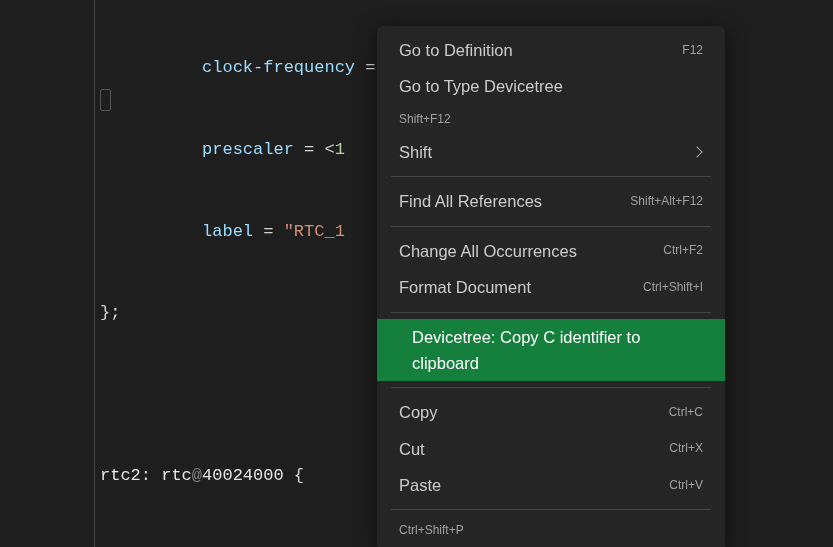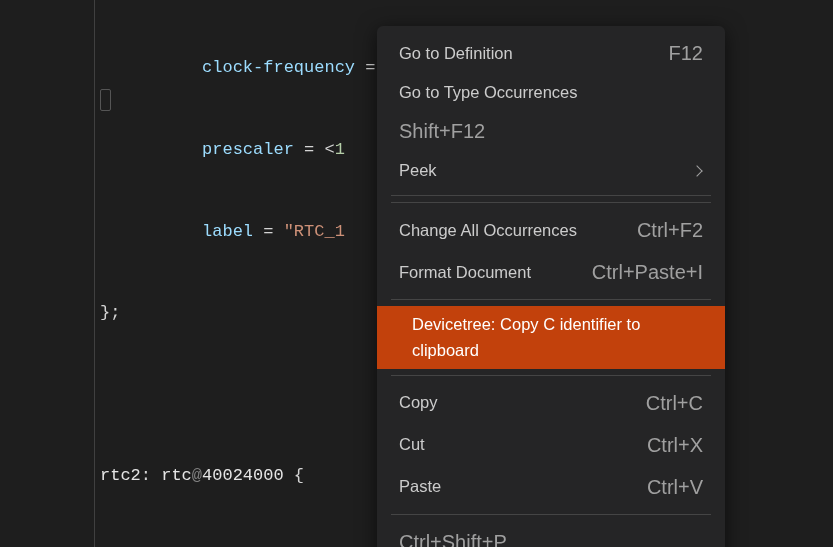--- a/index.html
+++ b/index.html
@@ -62,32 +62,32 @@
       color: #cccccc;
     }
     .menu-item {
       display: flex;
       align-items: center;
       justify-content: space-between;
       padding: 5px 22px;
       cursor: default;
     }
     .menu-item.highlighted {
-      background: #c2410c;
+      background: #15803d;
       color: #ffffff;
       padding-left: 35px;
     }
     .menu-sep {
       height: 1px;
       background: #454545;
       margin: 6px 14px;
     }
     .menu-shortcut {
       color: #a0a0a0;
-      font-size: 20px;
+      font-size: 12px;
     }
     .menu-item.highlighted .menu-shortcut { color: #ffffff; }
     .chevron {
       width: 8px;
       height: 8px;
       border-right: 1.5px solid #a0a0a0;
       border-top: 1.5px solid #a0a0a0;
       transform: rotate(45deg);
       margin-right: 2px;
     }
@@ -122,39 +122,43 @@
   
   
 </div>
 
 <div class="context-menu" id="menu-root">
     <div class="menu-item">
       <span>Go to Definition</span>
       <span class="menu-shortcut">F12</span>
     </div>
     <div class="menu-item">
-      <span>Go to Type Occurrences</span>
+      <span>Go to Type Devicetree</span>
       <span class="menu-shortcut"></span>
     </div>
     <div class="menu-item">
       <span class="menu-shortcut">Shift+F12</span>
     </div>
     <div class="menu-item">
-      <span>Peek</span>
+      <span>Shift</span>
       <span class="chevron"></span>
     </div>
     <div class="menu-sep"></div>
+    <div class="menu-item">
+      <span>Find All References</span>
+      <span class="menu-shortcut">Shift+Alt+F12</span>
+    </div>
     <div class="menu-sep"></div>
     <div class="menu-item">
       <span>Change All Occurrences</span>
       <span class="menu-shortcut">Ctrl+F2</span>
     </div>
     <div class="menu-item">
       <span>Format Document</span>
-      <span class="menu-shortcut">Ctrl+Paste+I</span>
+      <span class="menu-shortcut">Ctrl+Shift+I</span>
     </div>
     <div class="menu-sep"></div>
     <div class="menu-item highlighted">
       <span>Devicetree: Copy C identifier to clipboard</span>
       <span class="menu-shortcut"></span>
     </div>
     <div class="menu-sep"></div>
     <div class="menu-item">
       <span>Copy</span>
       <span class="menu-shortcut">Ctrl+C</span>

